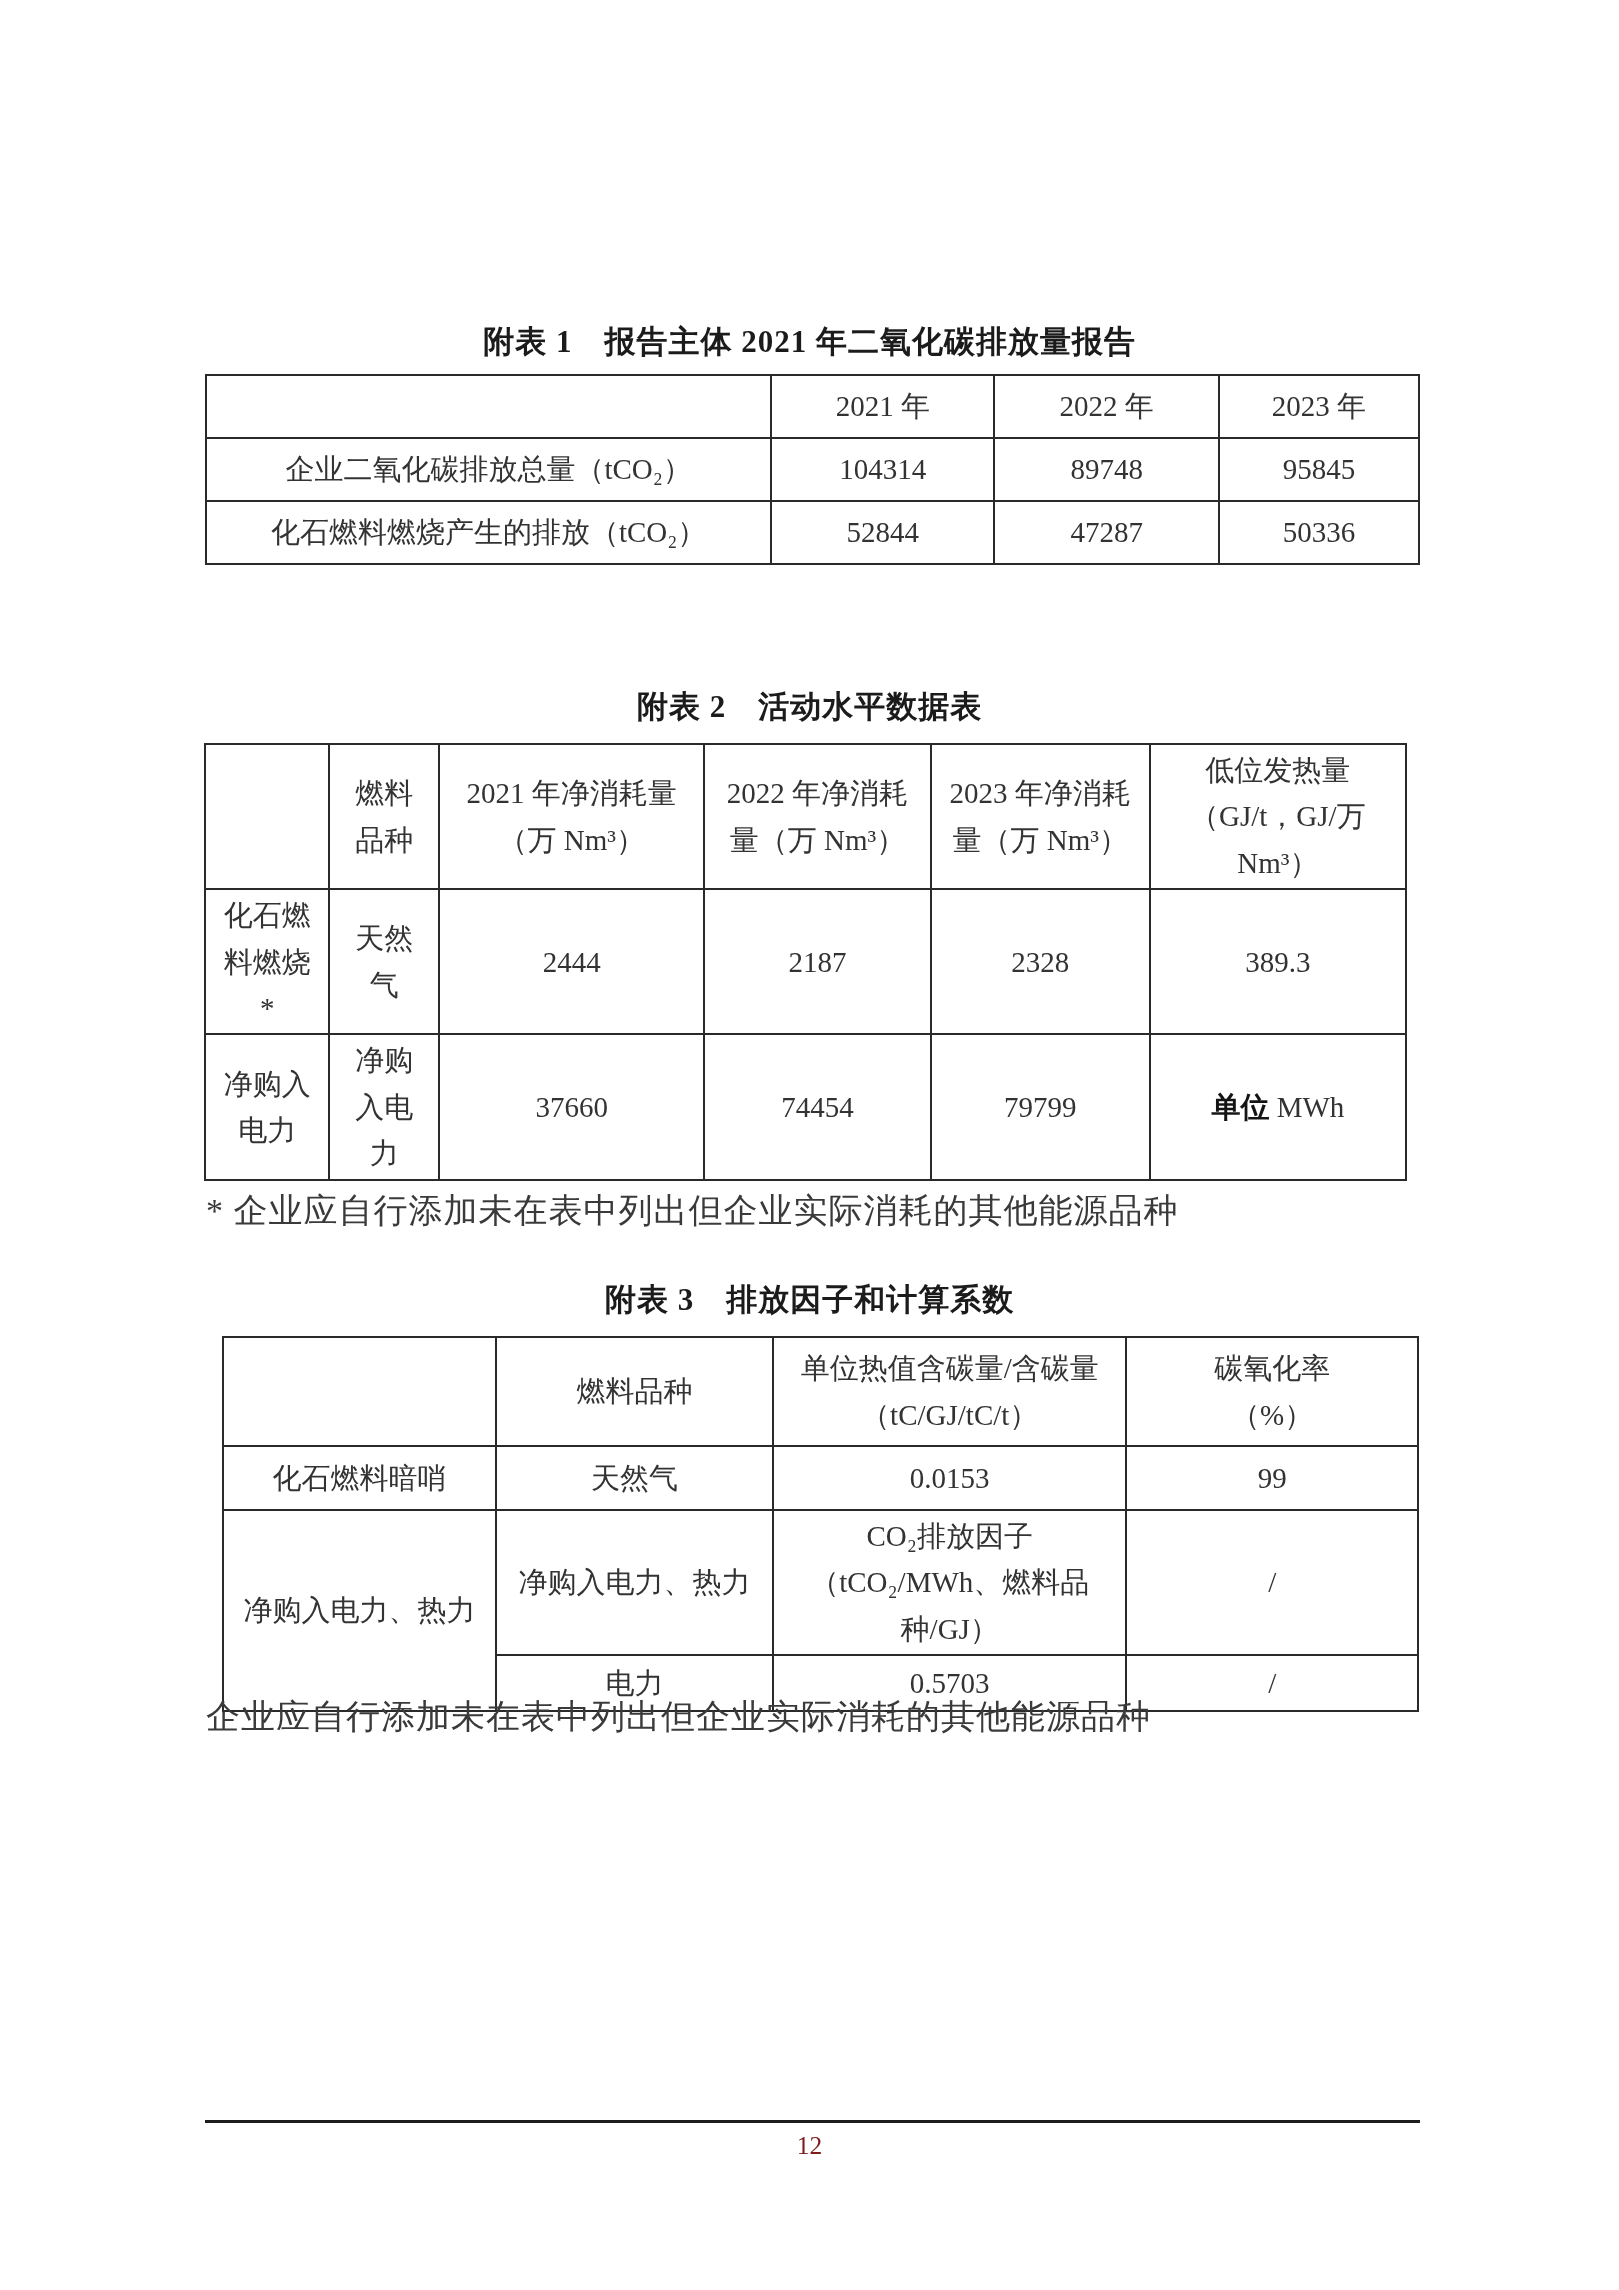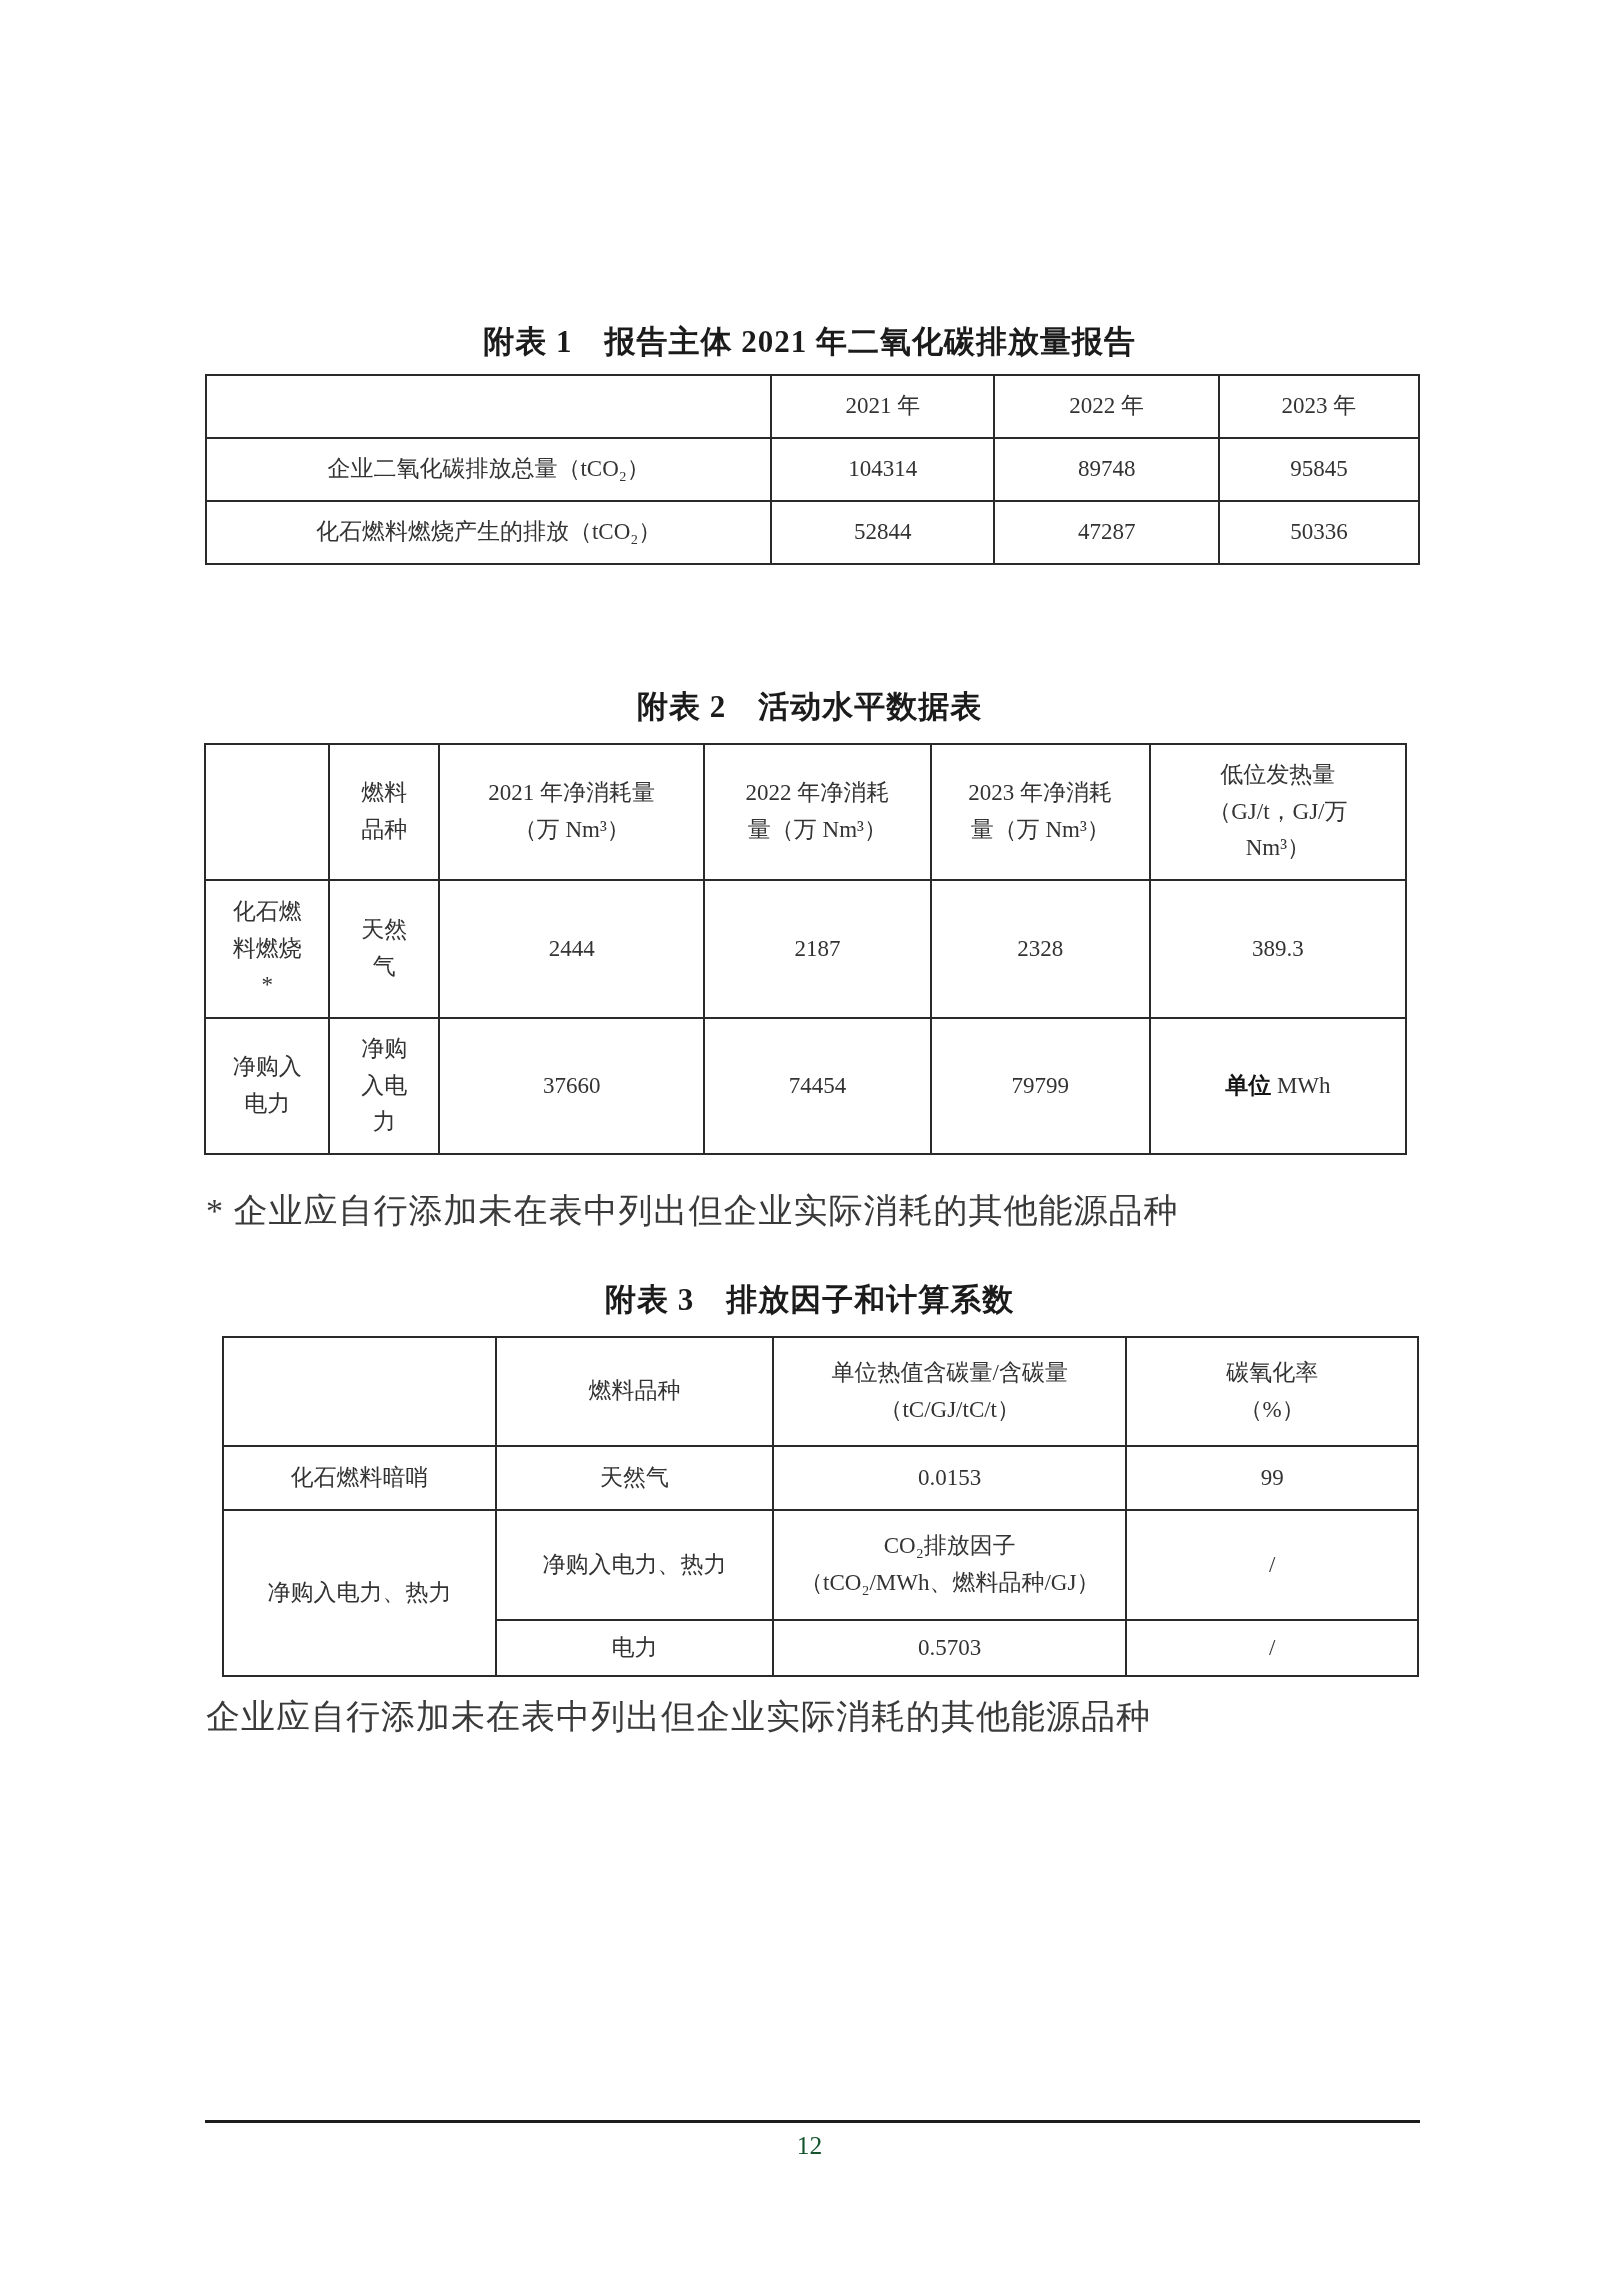--- a/index.html
+++ b/index.html
@@ -7,32 +7,32 @@
     position:relative; width:1619px; height:2291px; background:#ffffff;
     font-family:"Liberation Serif","DejaVu Serif",serif; color:#333333;
   }
   .tbl-title {
     position:absolute; left:0; width:100%; text-align:center;
     font-weight:bold; font-size:31px; color:#1b1b1b; letter-spacing:1px;
   }
   table.tbl { position:absolute; border-collapse:collapse; table-layout:fixed; background:#ffffff; }
   table.tbl th, table.tbl td {
     border:2px solid #2a2a2a; text-align:center; vertical-align:middle;
-    font-size:23px; font-weight:normal; padding:2px 5.9px; line-height:1.6;
+    font-size:29px; font-weight:normal; padding:2px 5.9px; line-height:1.6;
     overflow:hidden; color:#333333;
   }
   table.tbl tr.tsep th, table.tbl tr.tsep td { border-top-width:2.9px; }
   .pre { white-space:pre-line; }
   .b  { font-weight:bold; color:#141414; }
   .lt { color:#5c5c5c; }
   .footnote {
     position:absolute; left:206px; font-size:34px; color:#3a3a3a; letter-spacing:1px;
   }
   .footer-rule { position:absolute; left:205px; width:1215px; height:2.9px; background:#1d1d1d; }
-  .page-num { position:absolute; left:0; width:100%; text-align:center; font-size:25.5px; color:#14532d; }
+  .page-num { position:absolute; left:0; width:100%; text-align:center; font-size:25.5px; color:#7f1d1d; }
   
   #t1 tr { height:63px; }
   #t2 tr.hdr { height:136px; }
   #t2 tr.r1  { height:138px; }
   #t2 tr.r2  { height:136px; }
   #t3 tr.hdr { height:109px; }
   #t3 tr.r1  { height:64px; }
   #t3 tr.r2  { height:110px; }
   #t3 tr.r3  { height:56px; }
 </style>

